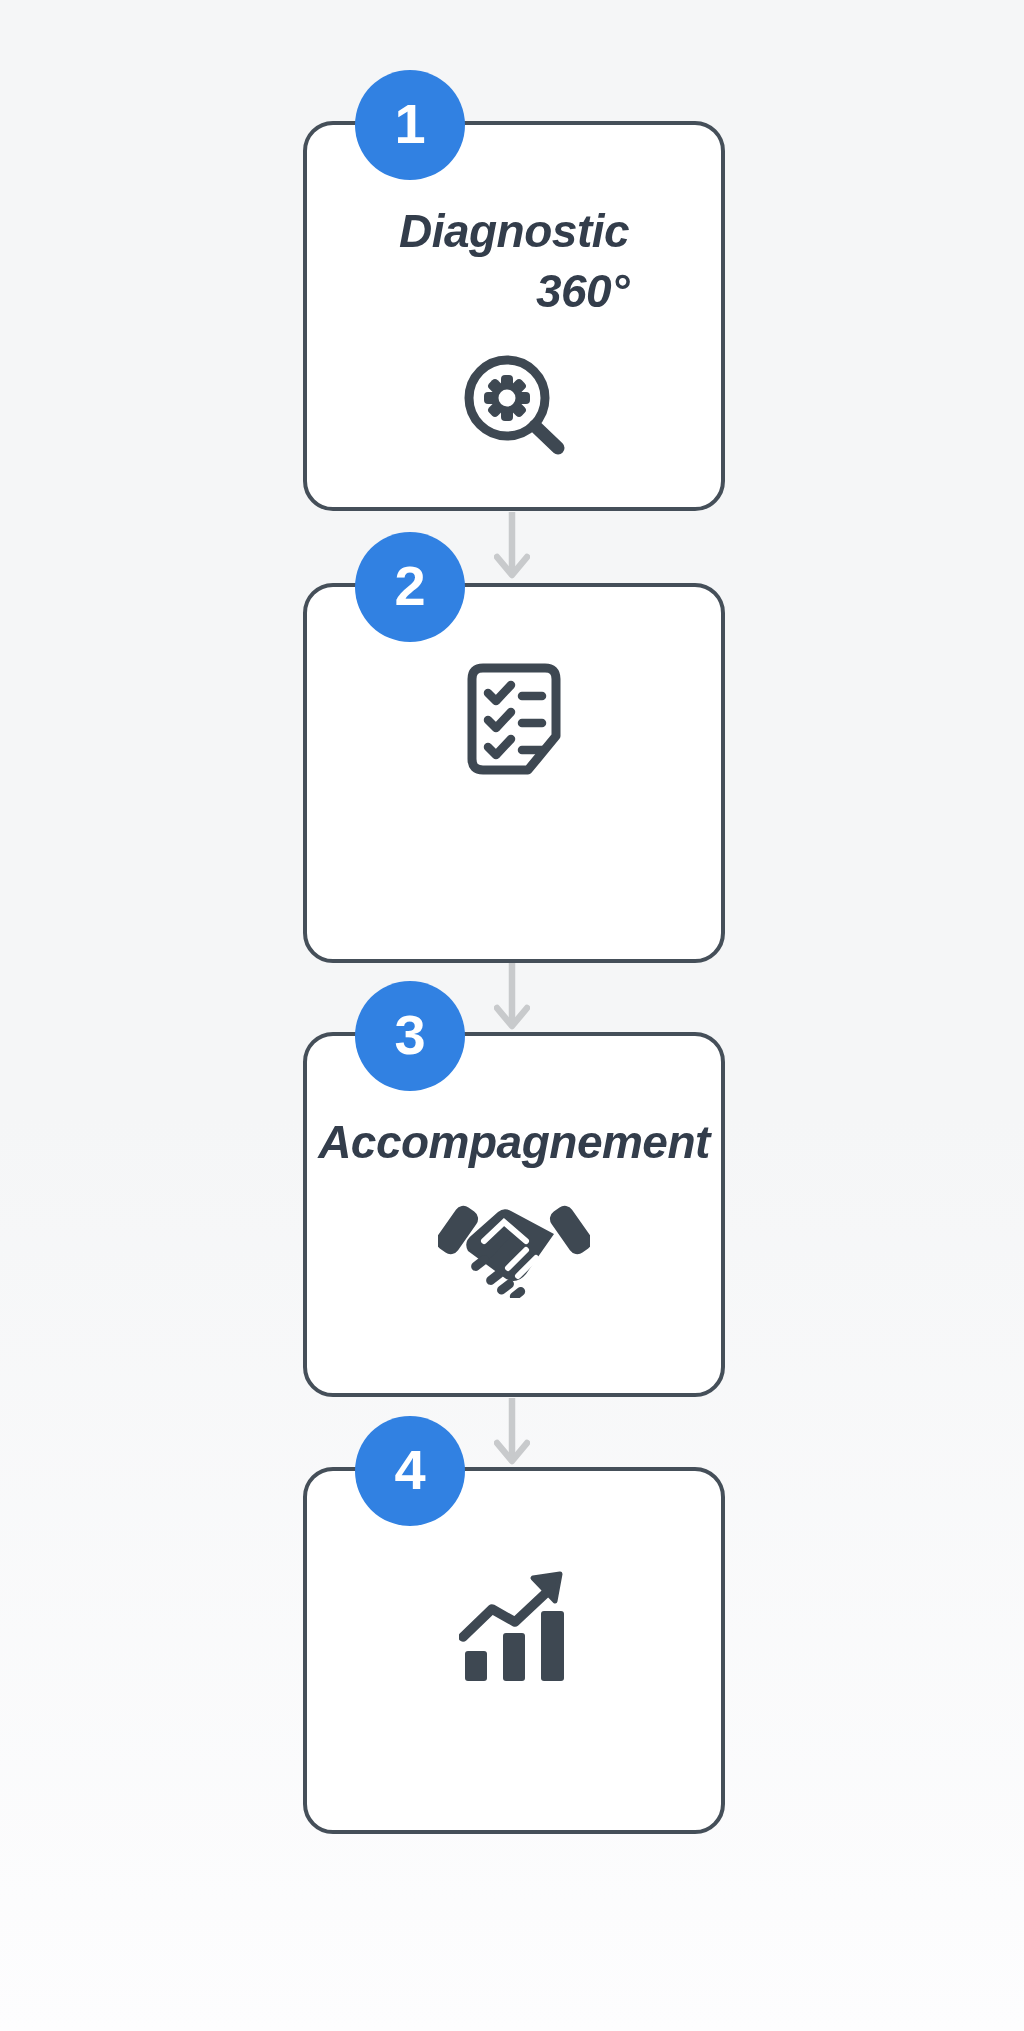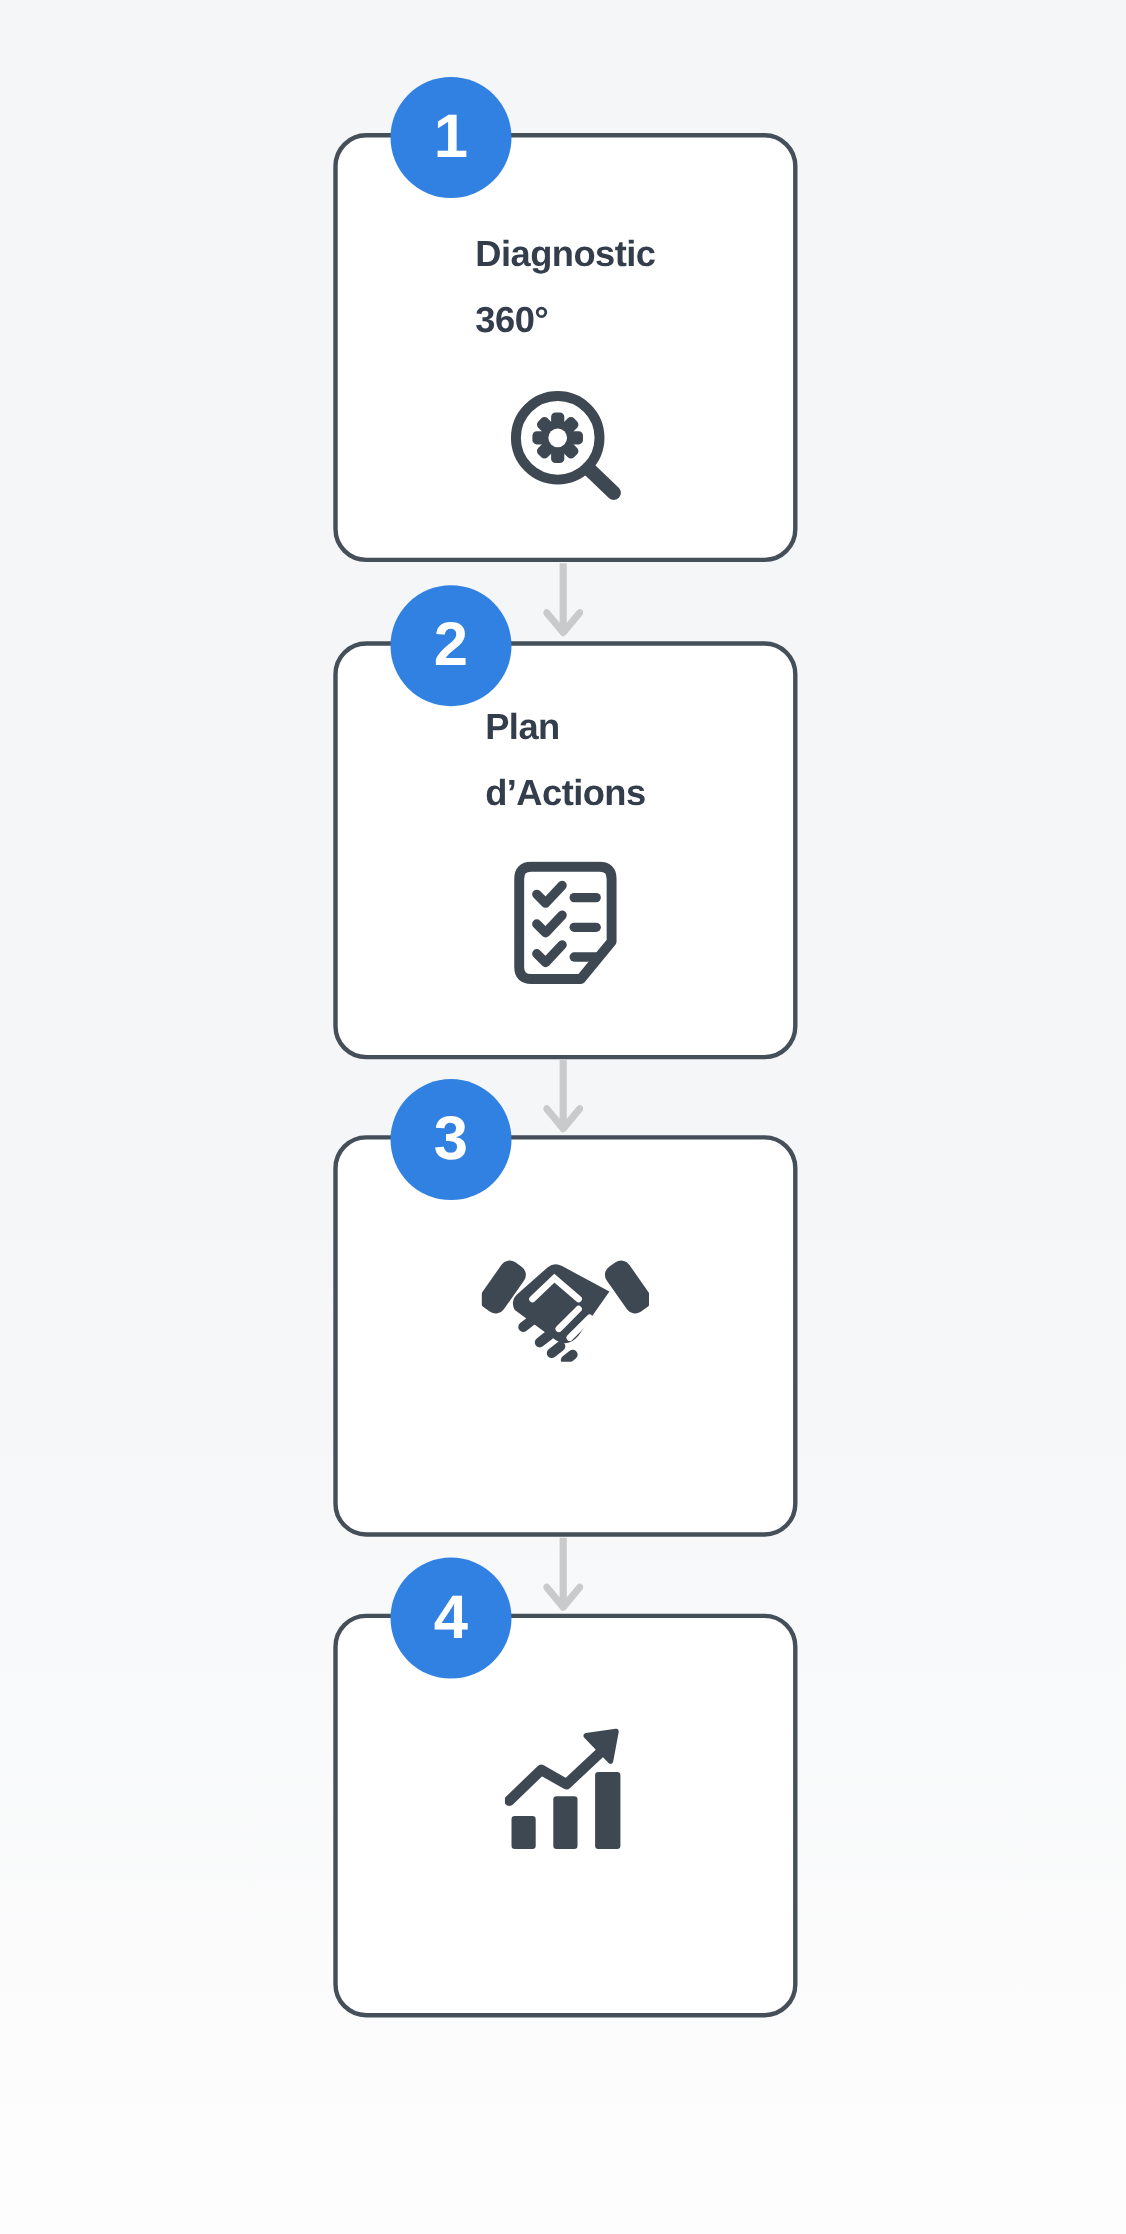--- a/index.html
+++ b/index.html
@@ -28,22 +28,22 @@
   .badge{
     position:absolute;top:-55px;left:48px;width:110px;height:110px;
     border-radius:50%;background:var(--accent);
     display:flex;align-items:center;justify-content:center;
   }
   .badge span{
     color:var(--badge-text);font-size:56px;font-weight:600;line-height:1;
     transform:translateY(-1px);
   }
   .card-title{
-    margin:0;color:var(--title);font-size:33px;font-weight:700;
-    line-height:60px;letter-spacing:-0.5px;text-align:left;white-space:pre-line;
+    margin:0;color:var(--title);font-size:46px;font-weight:700;
+    line-height:60px;letter-spacing:-0.5px;text-align:right;white-space:pre-line;font-style:italic;
   }
   .icon{margin-top:32px;color:var(--ink);line-height:0;}
   .connector{position:absolute;left:494px;width:36px;height:70px;}
   .connector svg{display:block;}
   .connector-1{top:511px;} .connector-2{top:962px;} .connector-3{top:1397px;}
 </style>
 </head>
 <body>
 
 <div class="canvas">
@@ -76,22 +76,20 @@
     <svg width="36" height="70" viewBox="0 0 36 70" fill="none">
       <line x1="18" y1="1" x2="18" y2="60" stroke="var(--arrow)" stroke-width="6.5"></line>
       <path d="M3 46 L18 64 L33 46" stroke="var(--arrow)" stroke-width="6.5" stroke-linecap="round" stroke-linejoin="round"></path>
     </svg>
   </div>
 
   <section class="card card-2">
     <div class="badge">
       <span>2</span>
     </div>
-    <h2 class="card-title">Plan
-d’Actions</h2>
     <div class="icon">
       <svg width="94" height="112" viewBox="0 0 94 112">
         <path d="M16 5 H78 Q89 5 89 16 V73 L61 107 H16 Q5 107 5 96 V16 Q5 5 16 5 Z" fill="#fff" stroke="currentColor" stroke-width="9" stroke-linejoin="round"></path>
         <g stroke="currentColor" stroke-width="8.5" stroke-linecap="round" stroke-linejoin="round" fill="none">
           <path d="M21 30 l8 8 l15 -16"></path>
           <path d="M21 57 l8 8 l15 -16"></path>
           <path d="M21 84 l8 8 l15 -16"></path>
           <line x1="55" y1="33" x2="75" y2="33"></line>
           <line x1="55" y1="60" x2="75" y2="60"></line>
           <line x1="55" y1="87" x2="75" y2="87"></line>
@@ -104,20 +102,21 @@
     <svg width="36" height="70" viewBox="0 0 36 70" fill="none">
       <line x1="18" y1="1" x2="18" y2="60" stroke="var(--arrow)" stroke-width="6.5"></line>
       <path d="M3 46 L18 64 L33 46" stroke="var(--arrow)" stroke-width="6.5" stroke-linecap="round" stroke-linejoin="round"></path>
     </svg>
   </div>
 
   <section class="card card-3">
     <div class="badge">
       <span>3</span>
     </div>
+    <h2 class="card-title">Accompagnement</h2>
     <div class="icon">
       <svg width="152" height="94" viewBox="0 0 152 94">
         <g fill="currentColor">
           <rect x="-6" y="13.5" width="50" height="25" rx="9" transform="rotate(-55 19 26)"></rect>
           <rect x="108" y="13.5" width="50" height="25" rx="9" transform="rotate(55 133 26)"></rect>
           <path d="M60 8 Q66 3 73 7 L116 30 L88 70 Q77 83 64 72 L30 47 Q25 38 34 31 Z"></path>
           <path d="M30 44 L56 18 L74 31 L47 60 Z"></path>
           <rect x="32" y="54.5" width="20" height="9" rx="4.5" transform="rotate(-38 42 59)"></rect>
           <rect x="47" y="68.5" width="20" height="9" rx="4.5" transform="rotate(-38 57 73)"></rect>
           <rect x="58" y="78.5" width="19" height="9" rx="4.5" transform="rotate(-38 67.5 83)"></rect>

